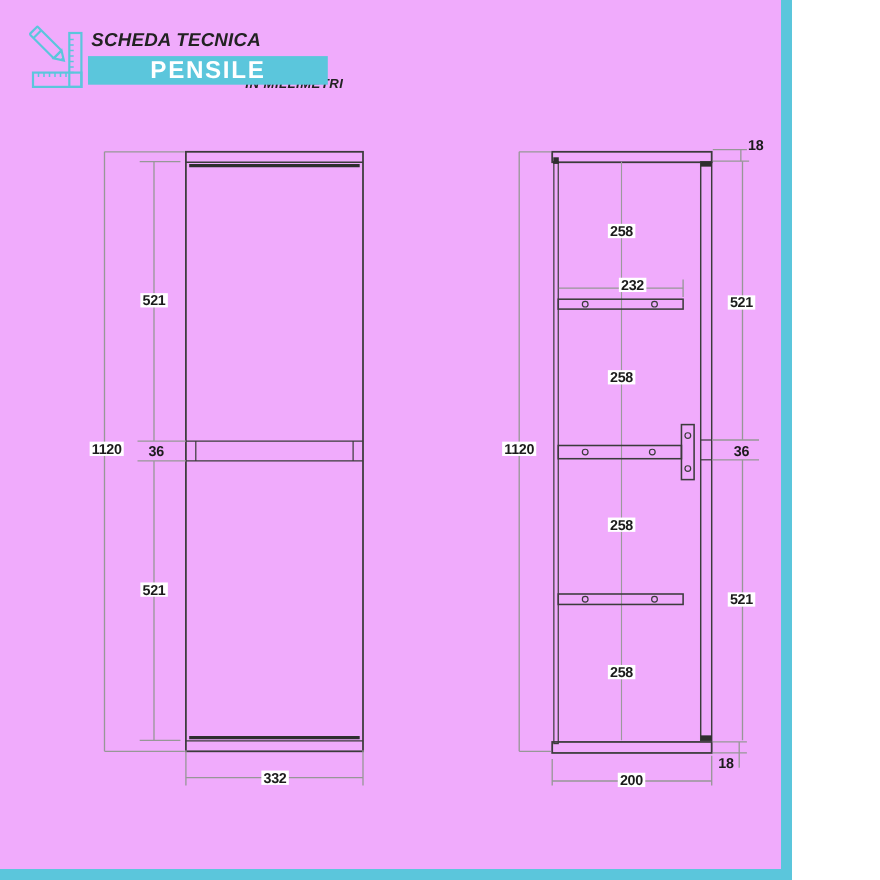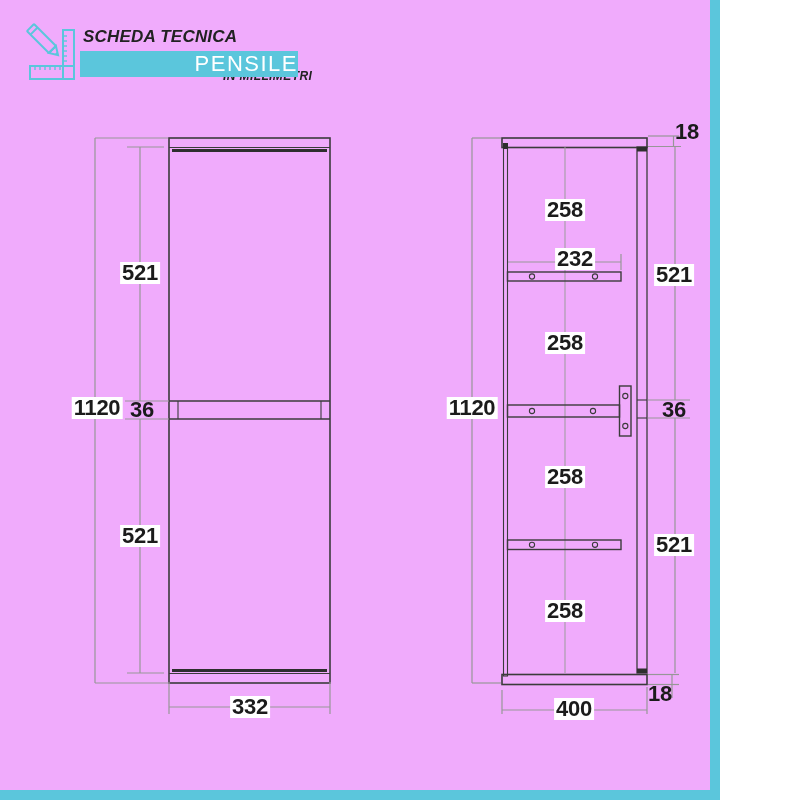--- a/index.html
+++ b/index.html
@@ -13,28 +13,28 @@
   .doc-title{
     position:absolute;left:83px;top:27px;font-style:italic;font-weight:700;
     font-size:17px;color:#222;letter-spacing:0.2px;white-space:nowrap;
   }
   .doc-subtitle{
     position:absolute;left:223px;top:33px;font-style:italic;font-weight:700;
     font-size:12px;color:#222;letter-spacing:0.4px;white-space:nowrap;margin-top:36px;
   }
   .banner{
     position:absolute;left:80px;top:51px;width:218px;height:26px;background:#5bc6dc;
-    display:flex;align-items:center;justify-content:flex-end;
-    color:#ffffff;font-weight:400;font-size:22px;letter-spacing:1.5px;
+    display:flex;align-items:center;justify-content:center;
+    color:#ffffff;font-weight:700;font-size:22px;letter-spacing:1.5px;
   }
   .drawing{position:absolute;left:0;top:0;}
   .dim-label{
     position:absolute;transform:translate(-50%,-50%);
     background:#ffffff;padding:0 2px;line-height:1;
-    font-weight:700;font-size:22px;color:#1b1b1b;letter-spacing:-0.3px;
+    font-weight:700;font-size:13px;color:#1b1b1b;letter-spacing:-0.3px;
     white-space:nowrap;
   }
   .no-bg{background:transparent;}
 </style>
 </head>
 <body>
 
 <div class="page">
 
   <div class="accent-right"></div>
@@ -182,15 +182,15 @@
   <div class="dim-label no-bg" style="left:687px;top:132px">18</div>
   <div class="dim-label" style="left:565px;top:210px">258</div>
   <div class="dim-label" style="left:575px;top:259px">232</div>
   <div class="dim-label" style="left:674px;top:275px">521</div>
   <div class="dim-label" style="left:565px;top:343px">258</div>
   <div class="dim-label no-bg" style="left:674px;top:410px">36</div>
   <div class="dim-label" style="left:565px;top:477px">258</div>
   <div class="dim-label" style="left:674px;top:545px">521</div>
   <div class="dim-label" style="left:565px;top:611px">258</div>
   <div class="dim-label no-bg" style="left:660px;top:694px">18</div>
-  <div class="dim-label" style="left:574px;top:709px">400</div>
+  <div class="dim-label" style="left:574px;top:709px">200</div>
 
 </div>
 
 </body></html>

